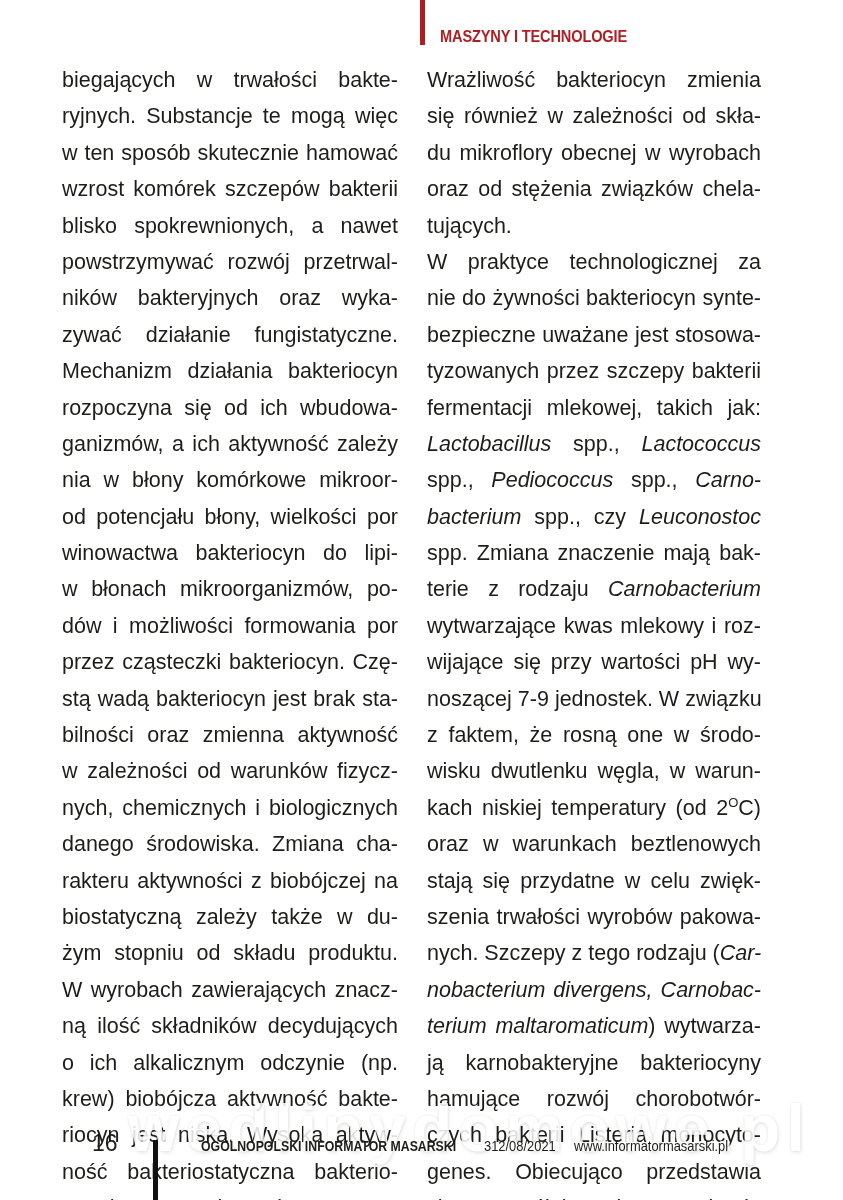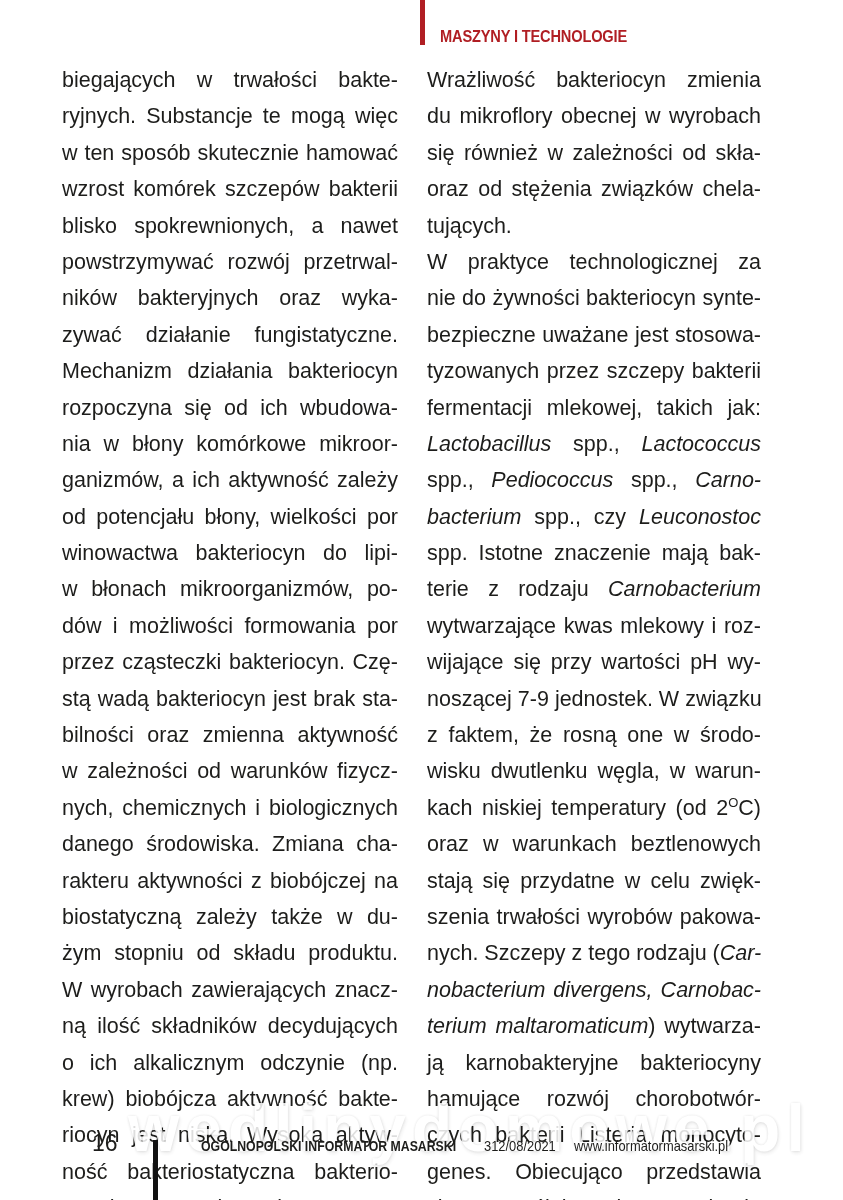--- a/index.html
+++ b/index.html
@@ -129,22 +129,22 @@
   <span class="line">biegających w trwałości bakte-</span>
   <span class="line">ryjnych. Substancje te mogą więc</span>
   <span class="line">w ten sposób skutecznie hamować</span>
   <span class="line">wzrost komórek szczepów bakterii</span>
   <span class="line">blisko spokrewnionych, a nawet</span>
   <span class="line">powstrzymywać rozwój przetrwal-</span>
   <span class="line">ników bakteryjnych oraz wyka-</span>
   <span class="line">zywać działanie fungistatyczne.</span>
   <span class="line">Mechanizm działania bakteriocyn</span>
   <span class="line">rozpoczyna się od ich wbudowa-</span>
+  <span class="line">ganizmów, a ich aktywność zależy</span>
   <span class="line">nia w błony komórkowe mikroor-</span>
-  <span class="line">ganizmów, a ich aktywność zależy</span>
   <span class="line">od potencjału błony, wielkości por</span>
   <span class="line">winowactwa bakteriocyn do lipi-</span>
   <span class="line">w błonach mikroorganizmów, po-</span>
   <span class="line">dów i możliwości formowania por</span>
   <span class="line">przez cząsteczki bakteriocyn. Czę-</span>
   <span class="line">stą wadą bakteriocyn jest brak sta-</span>
   <span class="line">bilności oraz zmienna aktywność</span>
   <span class="line">w zależności od warunków fizycz-</span>
   <span class="line">nych, chemicznych i biologicznych</span>
   <span class="line">danego środowiska. Zmiana cha-</span>
@@ -156,33 +156,33 @@
   <span class="line">o ich alkalicznym odczynie (np.</span>
   <span class="line">krew) biobójcza aktywność bakte-</span>
   <span class="line">riocyn jest niska. Wysoka aktyw-</span>
   <span class="line">ność bakteriostatyczna bakterio-</span>
   <span class="line">cyn jest natomiast obserwowana</span>
 
 </div>
 
 <div class="column col-right">
   <span class="line">Wrażliwość bakteriocyn zmienia</span>
+  <span class="line">się również w zależności od skła-</span>
   <span class="line">du mikroflory obecnej w wyrobach</span>
-  <span class="line">się również w zależności od skła-</span>
   <span class="line">oraz od stężenia związków chela-</span>
   <span class="line last">tujących.</span>
   <span class="line">W praktyce technologicznej za</span>
   <span class="line">nie do żywności bakteriocyn synte-</span>
   <span class="line">bezpieczne uważane jest stosowa-</span>
   <span class="line">tyzowanych przez szczepy bakterii</span>
   <span class="line">fermentacji mlekowej, takich jak:</span>
   <span class="line"><i>Lactobacillus</i><span> spp., </span><i>Lactococcus</i></span>
   <span class="line"><span>spp., </span><i>Pediococcus</i><span> spp., </span><i>Carno-</i></span>
   <span class="line"><i>bacterium</i><span> spp., czy </span><i>Leuconostoc</i></span>
-  <span class="line">spp. Istotne znaczenie mają bak-</span>
+  <span class="line">spp. Zmiana znaczenie mają bak-</span>
   <span class="line"><span>terie z rodzaju </span><i>Carnobacterium</i></span>
   <span class="line">wytwarzające kwas mlekowy i roz-</span>
   <span class="line">wijające się przy wartości pH wy-</span>
   <span class="line">noszącej 7-9 jednostek. W związku</span>
   <span class="line">z faktem, że rosną one w środo-</span>
   <span class="line">wisku dwutlenku węgla, w warun-</span>
   <span class="line"><span>kach niskiej temperatury (od 2</span><sup>O</sup><span>C)</span></span>
   <span class="line">oraz w warunkach beztlenowych</span>
   <span class="line">stają się przydatne w celu zwięk-</span>
   <span class="line">szenia trwałości wyrobów pakowa-</span>

